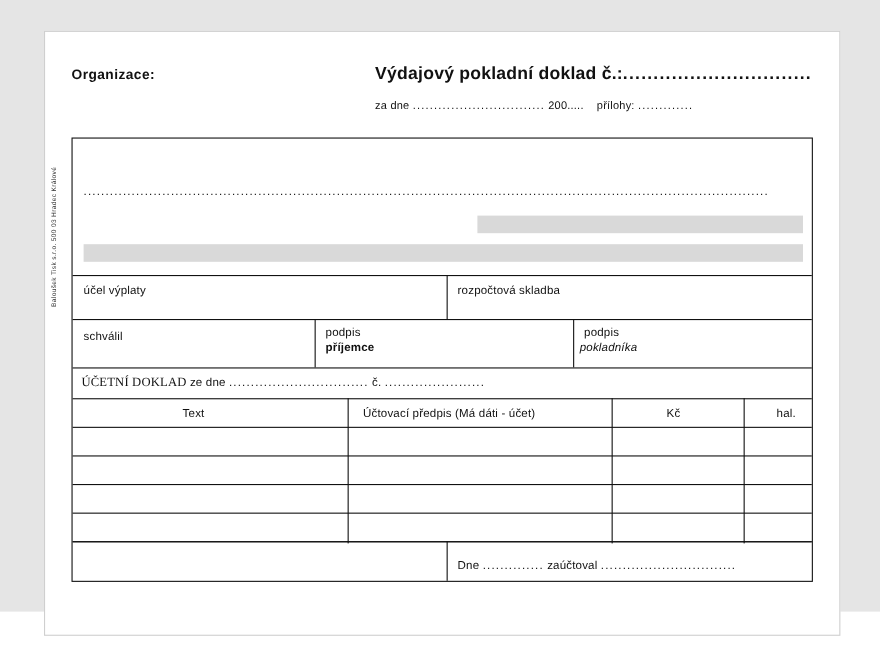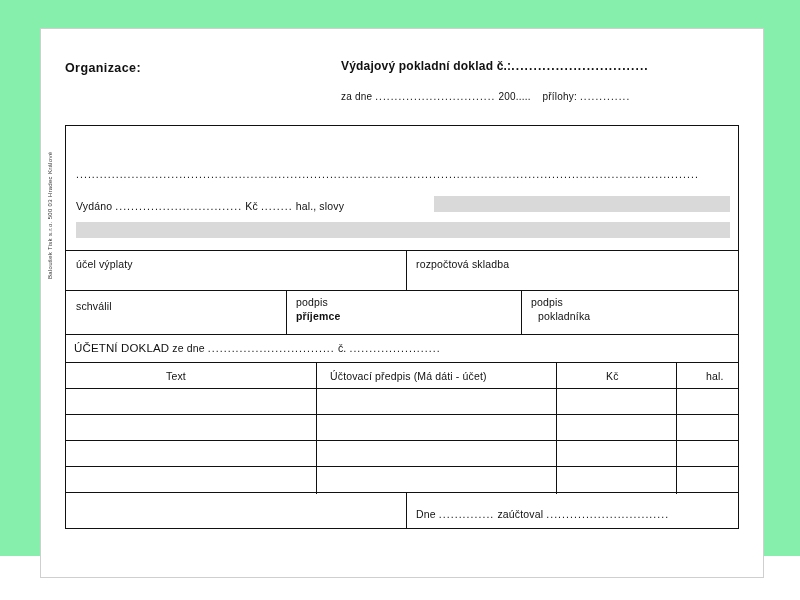--- a/index.html
+++ b/index.html
@@ -11,21 +11,21 @@
     width: 800px;
     height: 600px;
     font-family: "Liberation Sans", sans-serif;
     color: #111111;
     overflow: hidden;
   }
   .page {
     position: relative;
     width: 800px;
     height: 556px;
-    background: #86efac;
+    background: #e5e5e5;
   }
   
   .sheet {
     position: absolute;
     left: 40px;
     top: 28px;
     width: 722px;
     height: 548px;
     background: #ffffff;
     border: 1px solid #cfcfcf;
@@ -38,21 +38,21 @@
     top: 32px;
     font-size: 12.5px;
     font-weight: bold;
     letter-spacing: .4px;
     color: #111;
   }
   .hdr-title {
     position: absolute;
     left: 300px;
     top: 30px;
-    font-size: 12px;
+    font-size: 16px;
     font-weight: bold;
     letter-spacing: .2px;
     white-space: nowrap;
   }
   .hdr-title .dots {
     font-weight: bold;
     letter-spacing: 1.1px;
   }
   .hdr-sub {
     position: absolute;
@@ -139,52 +139,45 @@
       <span>přílohy:</span>
       <span class="dots">.............</span>
     </div>
 
     <div class="side-note">Baloušek Tisk s.r.o. 500 03 Hradec Králové</div>
 
     <div class="frame">
 
       <div class="cell-text dots" style="left:10px; top:42px;">.............................................................................................................................................................</div>
 
-      <div class="cell-text" style="left:10px; top:74px;">
-        <span>Vydáno</span>
-        <span class="dots">................................</span>
-        <span>Kč</span>
-        <span class="dots">........</span>
-        <span>hal., slovy</span>
-      </div>
 
       <div class="grayfield" style="left:368px; top:70px; width:296px; height:16px;"></div>
       <div class="grayfield" style="left:10px; top:96px; width:654px; height:16px;"></div>
 
       <div class="hline" style="top:124px;"></div>
 
       <div class="vline" style="left:340px; top:124px; height:40px;"></div>
       <div class="cell-text" style="left:10px; top:132px;">účel výplaty</div>
       <div class="cell-text" style="left:350px; top:132px;">rozpočtová skladba</div>
 
       <div class="hline" style="top:164px;"></div>
 
       <div class="vline" style="left:220px; top:164px; height:44px;"></div>
       <div class="vline" style="left:455px; top:164px; height:44px;"></div>
 
       <div class="cell-text" style="left:10px; top:174px;">schválil</div>
       <div class="cell-text" style="left:230px; top:170px;">podpis</div>
       <div class="cell-text" style="left:230px; top:184px;font-weight:bold;">příjemce</div>
       <div class="cell-text" style="left:465px; top:170px;">podpis</div>
-      <div class="cell-text" style="left:472px; top:184px;">pokladníka</div>
+      <div class="cell-text" style="left:461px; top:184px;font-style:italic;">pokladníka</div>
 
       <div class="hline" style="top:208px;"></div>
 
       <div class="cell-text" style="left:8px; top:216px;">
-        <span class="bold" style="font-size:11.5px;">ÚČETNÍ DOKLAD</span>
+        <span class="bold" style="font-size:11.5px;font-family:Liberation Serif, serif;">ÚČETNÍ DOKLAD</span>
         <span>ze dne</span>
         <span class="dots">................................</span>
         <span>č.</span>
         <span class="dots">.......................</span>
       </div>
 
       <div class="hline" style="top:236px;"></div>
 
       <div class="vline" style="left:250px; top:236px; height:132px;"></div>
       <div class="vline" style="left:490px; top:236px; height:132px;"></div>

